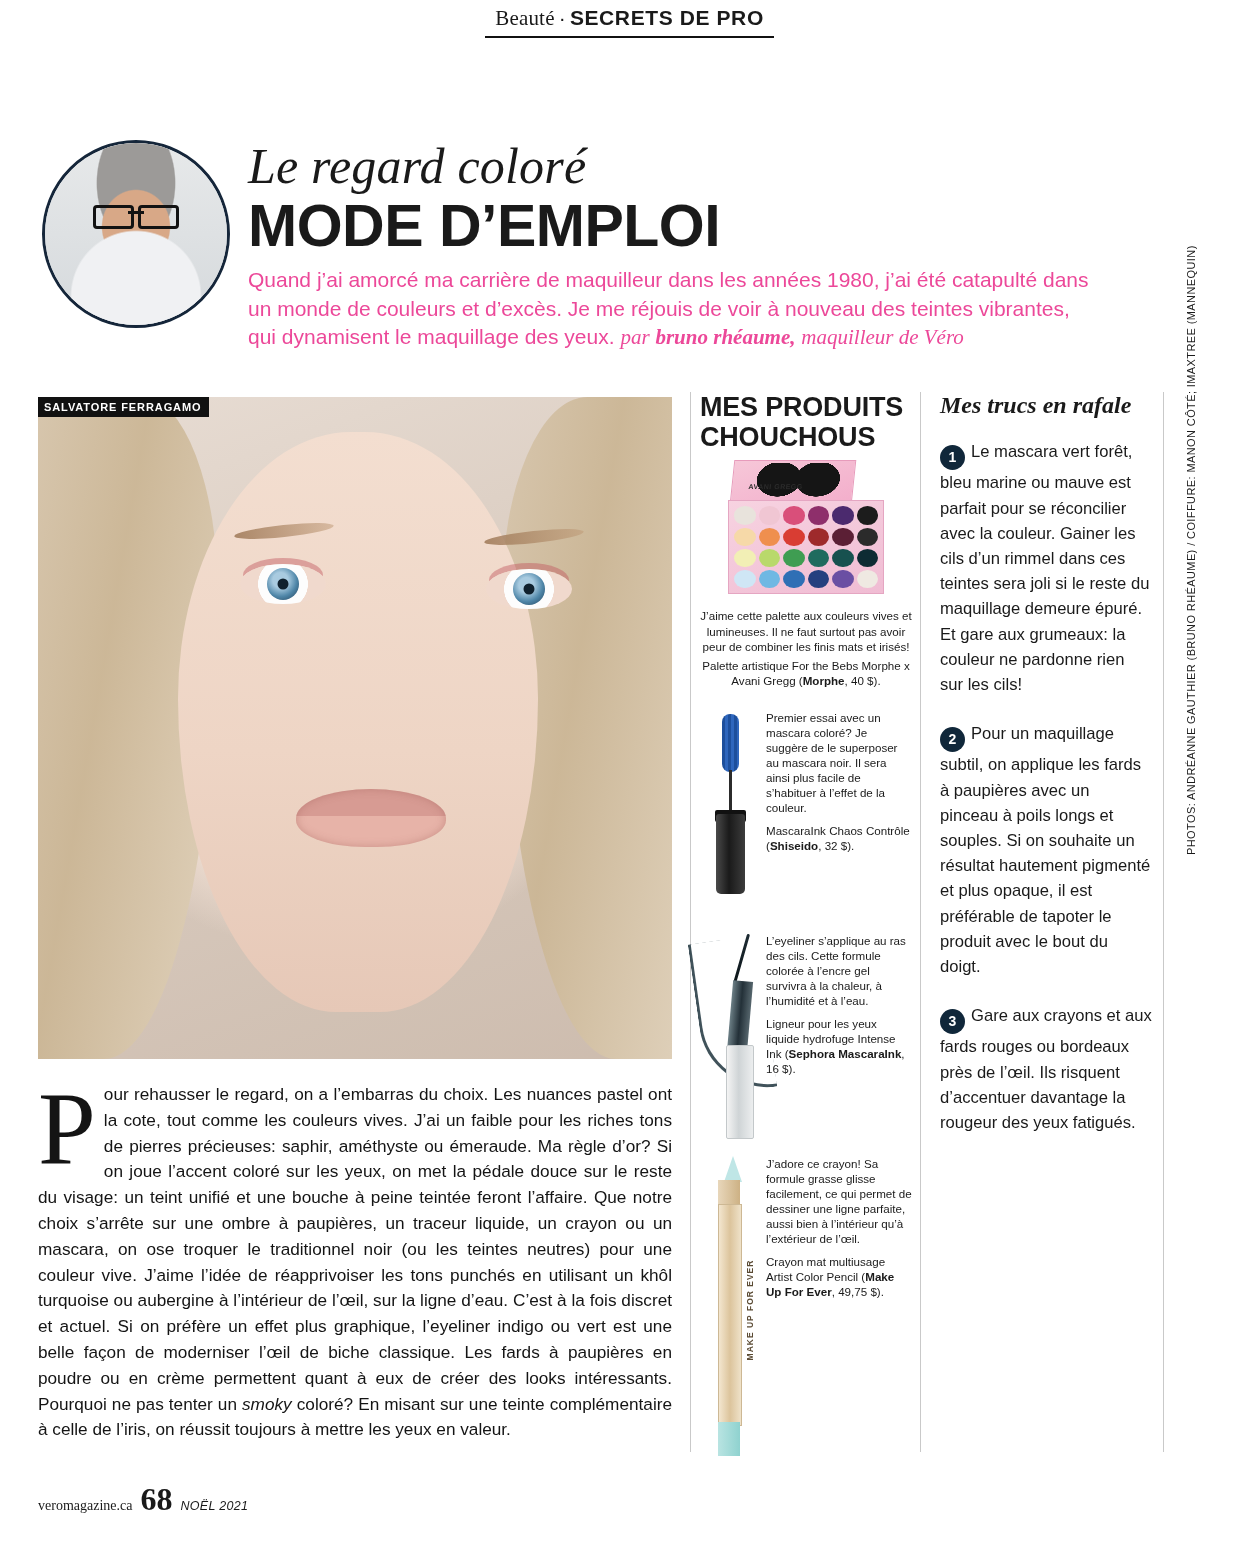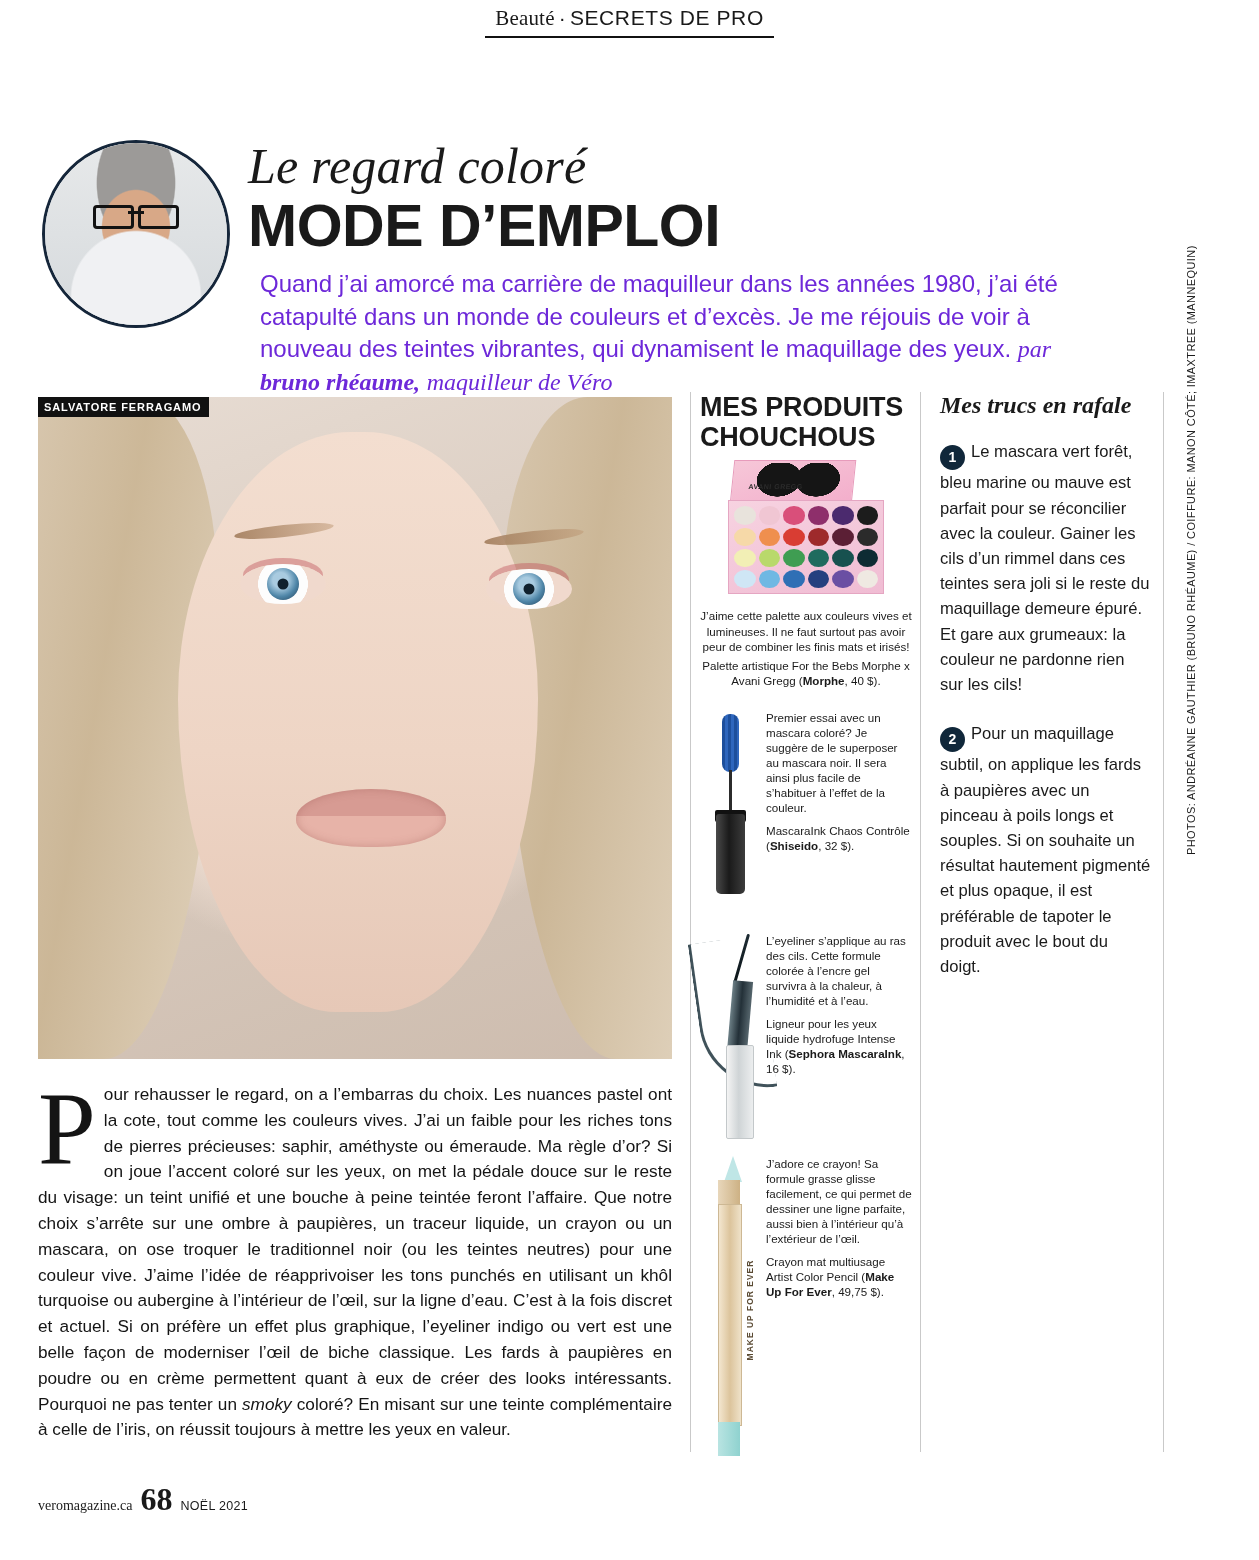--- a/index.html
+++ b/index.html
@@ -34,21 +34,21 @@
     letter-spacing: .2px;
     white-space: nowrap;
   }
   .header-rubric {
     font-family: "Liberation Serif", serif;
     font-style: normal;
     font-size: 21px;
   }
   .header-sep { margin: 0 4px; }
   .header-title {
-    font-weight: normal;
+    font-weight: bold;
     letter-spacing: .6px;
   }
 
   
   .portrait {
     position: absolute;
     left: 42px;
     top: 140px;
     width: 182px;
     height: 182px;
@@ -105,24 +105,24 @@
   }
   .headline {
     font-family: "Liberation Sans", sans-serif;
     font-weight: bold;
     font-size: 59px;
     letter-spacing: -.5px;
     line-height: 1.02;
     margin: 4px 0 10px 0;
   }
   .standfirst {
-    font-size: 24px;
+    font-size: 21px;
     line-height: 1.36;
-    margin: 12px;
-    color: #6d28d9;
+    margin: 0;
+    color: #ec4899;
   }
   .standfirst .byline-serif {
     font-family: "Liberation Serif", serif;
     font-style: italic;
   }
   .standfirst .byline-name {
     font-family: "Liberation Serif", serif;
     font-style: italic;
     font-weight: bold;
   }
@@ -513,20 +513,21 @@
     font-size: 14px;
   }
   .footer-page {
     font-family: "Liberation Serif", serif;
     font-size: 32px;
     font-weight: bold;
   }
   .footer-issue {
     font-size: 12.5px;
     letter-spacing: .3px;
+    font-style: italic;
   }
 </style>
 </head>
 <body>
 
 <div class="page-header">
   <div class="header-inner">
     <span class="header-rubric">Beauté</span><span class="header-sep">·</span><span class="header-title">SECRETS DE PRO</span>
   </div>
 </div>
@@ -657,20 +658,23 @@
 
 <div class="tips">
   <h2 class="tips-title">Mes trucs en rafale</h2>
 
   <p class="tip">
     <span class="tip-num">1</span><span>Le mascara vert forêt, bleu marine ou mauve est parfait pour se réconcilier avec la couleur. Gainer les cils d’un rimmel dans ces teintes sera joli si le reste du maquillage demeure épuré. Et gare aux grumeaux: la couleur ne pardonne rien sur les cils!</span>
   </p>
   <p class="tip">
     <span class="tip-num">2</span><span>Pour un maquillage subtil, on applique les fards à paupières avec un pinceau à poils longs et souples. Si on souhaite un résultat hautement pigmenté et plus opaque, il est préférable de tapoter le produit avec le bout du doigt.</span>
   </p>
+  <p class="tip">
+    <span class="tip-num">3</span><span>Gare aux crayons et aux fards rouges ou bordeaux près de l’œil. Ils risquent d’accentuer davantage la rougeur des yeux fatigués.</span>
+  </p>
 </div>
 
 <div class="photo-credit">PHOTOS: ANDRÉANNE GAUTHIER (BRUNO RHÉAUME) / COIFFURE: MANON CÔTÉ; IMAXTREE (MANNEQUIN)</div>
 
 <div class="footer">
   <span class="footer-site">veromagazine.ca</span>
   <span class="footer-page">68</span>
   <span class="footer-issue">NOËL 2021</span>
 </div>
 

